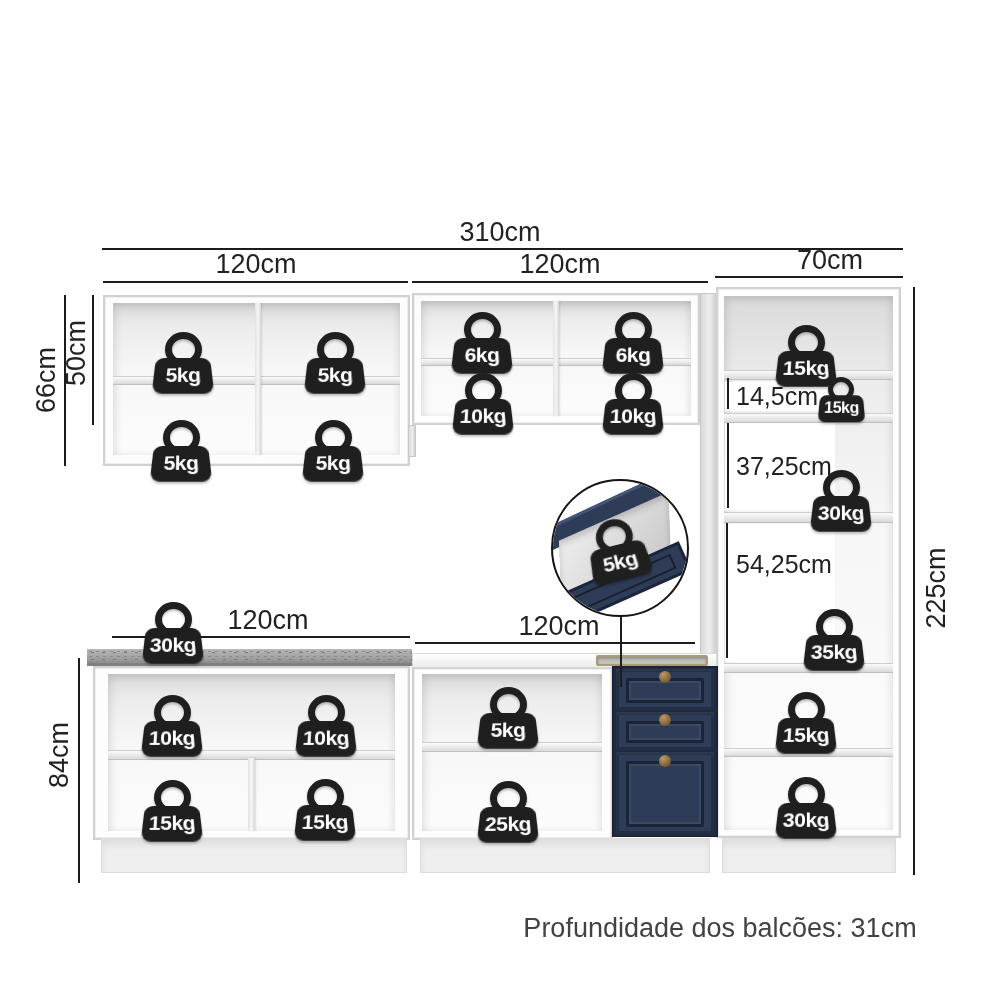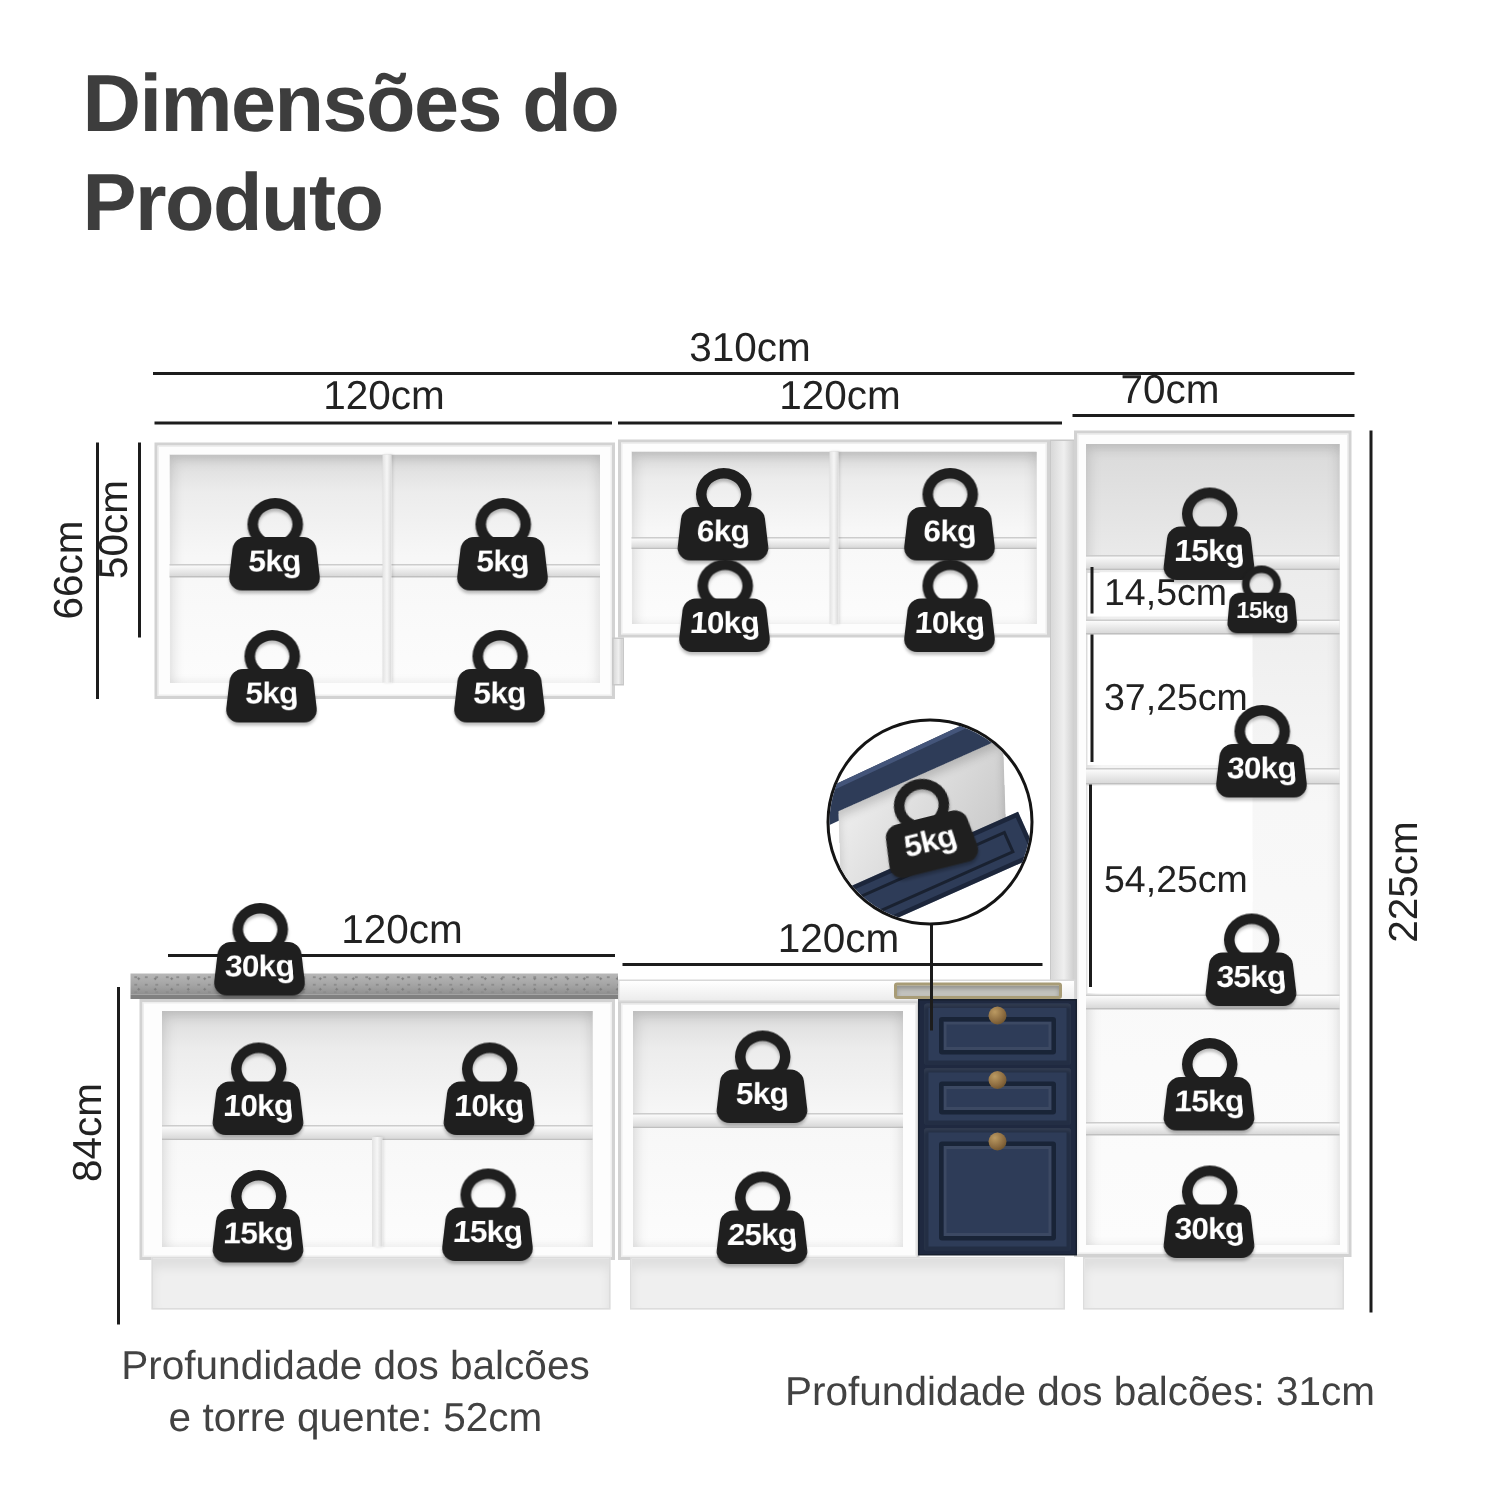--- a/index.html
+++ b/index.html
@@ -76,24 +76,20 @@
   .inset .front{position:absolute;left:4px;top:86px;width:134px;height:32px;background:var(--drawer-navy);
          transform:rotate(-24deg);border:3px solid rgba(10,16,30,.5);box-sizing:border-box;}
   .inset .front .panel{position:absolute;inset:5px 10px;border:2px solid rgba(0,0,0,.45);}
   .foot{position:absolute;color:#424242;font-size:27px;line-height:35px;text-align:center;white-space:nowrap;}
 </style>
 </head>
 <body>
 
 <div class="stage">
 
-  <div class="title">
-    <div>Dimensões do</div>
-    <div>Produto</div>
-  </div>
 
   <div class="cab" style="left:103px;top:295px;width:307px;height:171px">
     <div class="inner" style="inset:6px 8px 9px 8px"></div>
     <div class="shelf" style="left:8px;right:8px;top:79px;height:7px"></div>
     <div class="divider" style="left:150px;width:6px;top:6px;bottom:9px"></div>
   </div>
 
   <div class="cab" style="left:412px;top:293px;width:288px;height:132px">
     <div class="inner" style="inset:6px 7px 7px 7px"></div>
     <div class="shelf" style="left:7px;right:7px;top:63px;height:6px"></div>
@@ -151,21 +147,21 @@
   <div class="hline" style="left:102px;top:248px;width:801px"></div>
   <div class="dim" style="left:500px;top:232px">310cm</div>
 
   <div class="hline" style="left:103px;top:281px;width:305px"></div>
   <div class="dim" style="left:256px;top:264px">120cm</div>
 
   <div class="hline" style="left:412px;top:281px;width:296px"></div>
   <div class="dim" style="left:560px;top:264px">120cm</div>
 
   <div class="hline" style="left:715px;top:276px;width:188px"></div>
-  <div class="dim" style="left:780px;top:260px">70cm</div>
+  <div class="dim" style="left:830px;top:260px">70cm</div>
 
   <div class="vline" style="left:64px;top:295px;height:171px"></div>
   <div class="dim rot" style="left:46px;top:380px">66cm</div>
 
   <div class="vline" style="left:92px;top:295px;height:130px"></div>
   <div class="dim rot" style="left:76px;top:353px">50cm</div>
 
   <div class="vline" style="left:913px;top:287px;height:588px"></div>
   <div class="dim rot" style="left:936px;top:588px">225cm</div>
 
@@ -178,21 +174,21 @@
   <div class="hline" style="left:415px;top:642px;width:280px"></div>
   <div class="dim" style="left:559px;top:626px">120cm</div>
 
   <div class="vline" style="left:727px;top:378px;height:31px"></div>
   <div class="dim slot" style="left:733px;top:396px">14,5cm</div>
 
   <div class="vline" style="left:727px;top:423px;height:85px"></div>
   <div class="dim slot" style="left:733px;top:466px">37,25cm</div>
 
   <div class="vline" style="left:726px;top:523px;height:135px"></div>
-  <div class="dim slot" style="left:733px;top:587px">54,25cm</div>
+  <div class="dim slot" style="left:733px;top:564px">54,25cm</div>
 
   <div class="vline" style="left:620px;top:613px;height:74px"></div>
 
   <div class="inset">
     <div class="rail"></div>
     <div class="tray"></div>
     <div class="front">
       <div class="panel"></div>
       <div class="knob" style="top:-6px"></div>
     </div>
@@ -324,19 +320,15 @@
         <span>25kg</span>
       </div>
     </div>
   <div class="weight tilt" style="left:585px;top:519px">
       <div class="w-ring"></div>
       <div class="w-body">
         <span>5kg</span>
       </div>
     </div>
 
-  <div class="foot" style="left:237px;top:893px;transform:translateX(-50%)">
-    <div>Profundidade dos balcões</div>
-    <div>e torre quente: 52cm</div>
-  </div>
   <div class="foot" style="left:720px;top:928px;transform:translate(-50%,-50%)">Profundidade dos balcões: 31cm</div>
 
 </div>
 
 </body></html>

